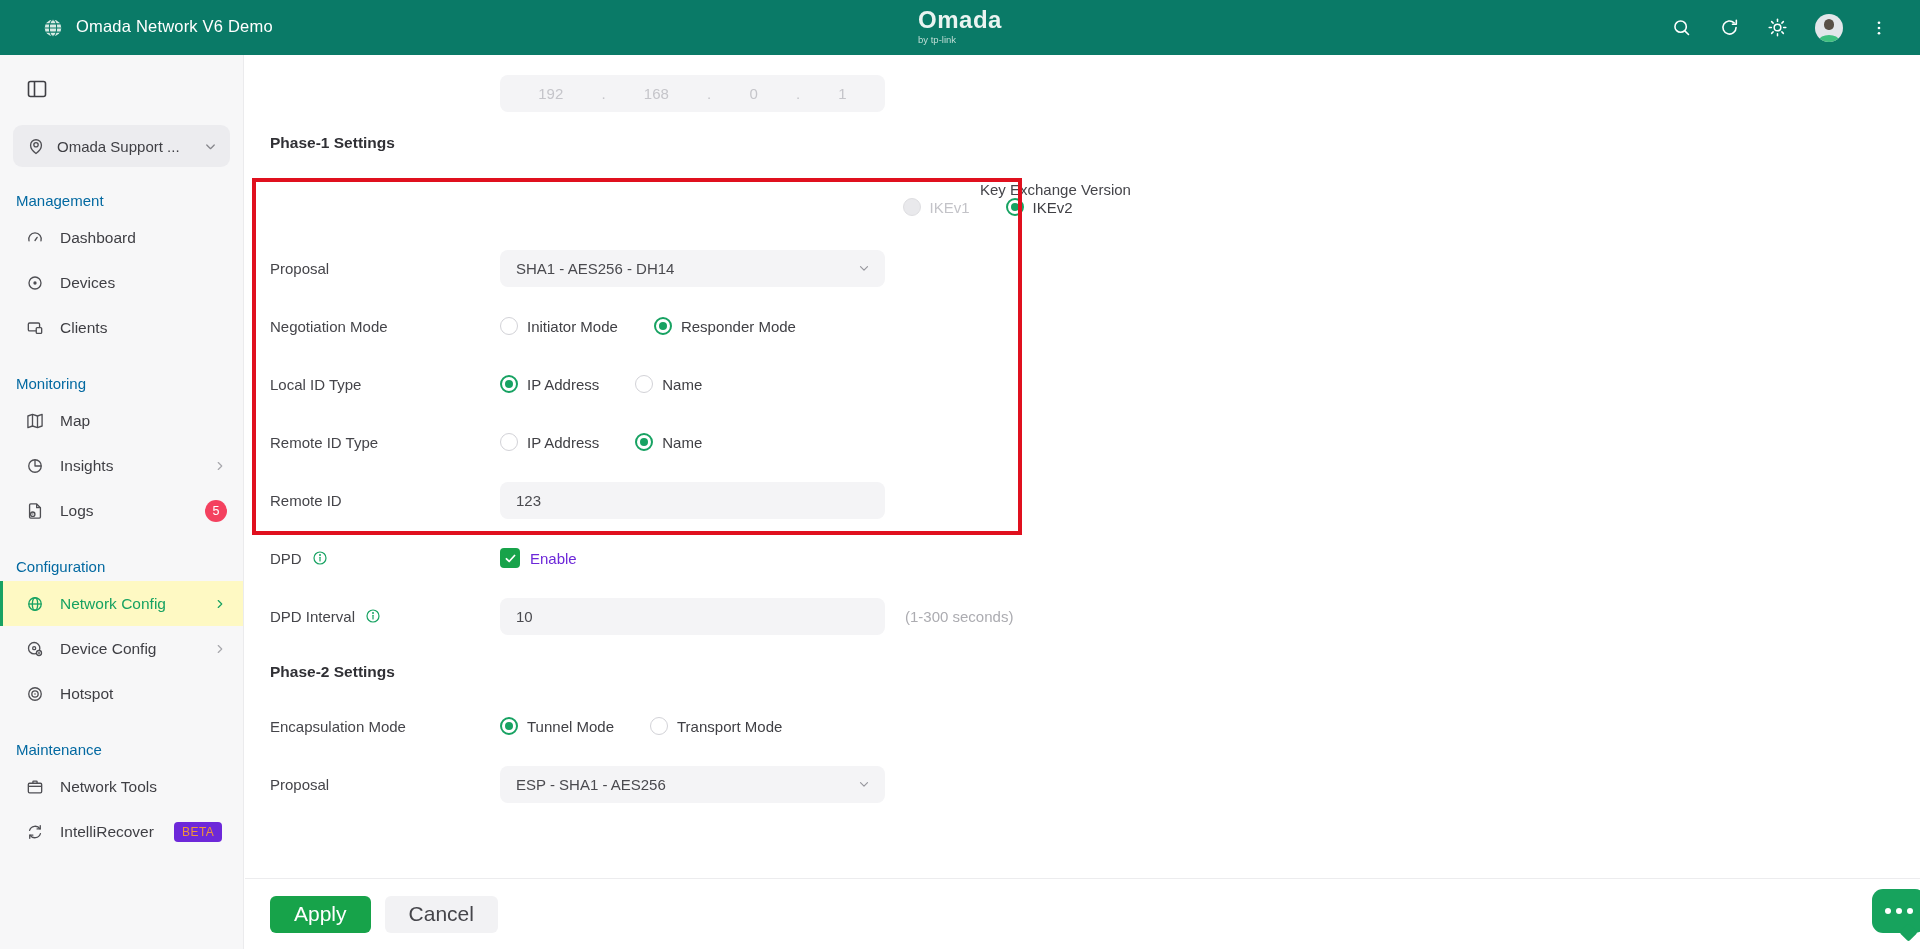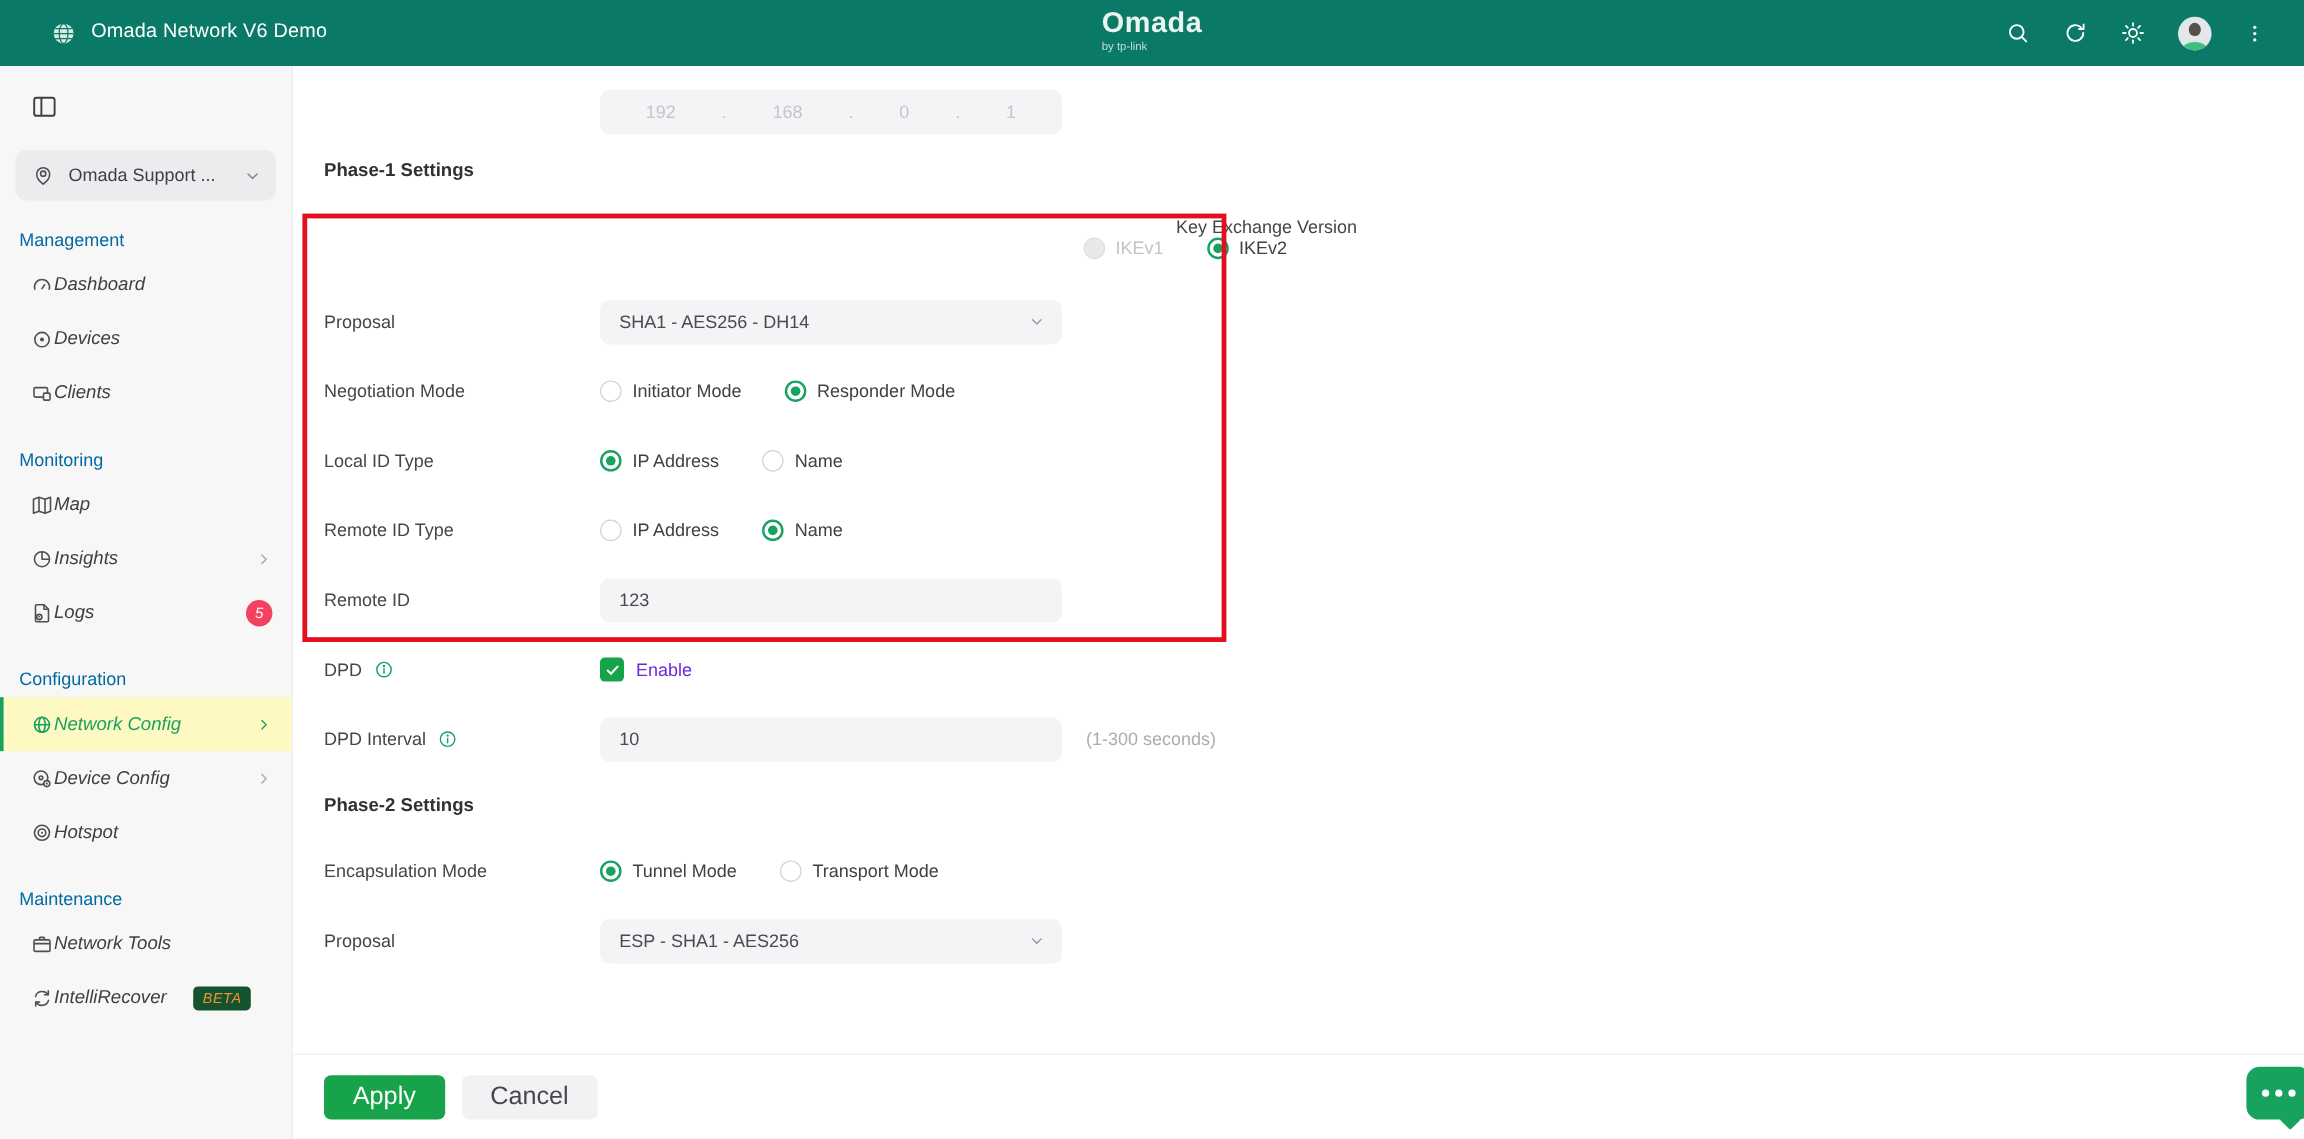--- a/index.html
+++ b/index.html
@@ -30,28 +30,28 @@
   .avatar .head{position:absolute;top:5px;left:9px;width:10px;height:11px;border-radius:50% 50% 45% 45%;background:#584F46;}
   .avatar .body{position:absolute;bottom:-4px;left:4px;width:20px;height:11px;border-radius:50% 50% 0 0;background:#3FBF7F;}
 
   
   .sidebar{position:absolute;top:55px;left:0;bottom:0;width:244px;background:var(--sb-bg);border-right:1px solid #EBEBED;z-index:10;}
   .collapse-btn{margin:22px 0 0 25px;color:#3F3F44;cursor:pointer;width:24px;}
   .site-pill{margin:24px 13px 0;height:42px;background:#ECECEF;border-radius:9px;display:flex;align-items:center;gap:11px;padding:0 12px 0 13px;cursor:pointer;}
   .site-pill .pin{color:#4F4F54;}
   .site-pill-label{font-size:15px;color:#3F3F44;flex:1;white-space:nowrap;overflow:hidden;}
   .section-label{margin:25px 0 6px 16px;font-size:15px;color:#0369a1;}
-  .sb-item{height:45px;display:flex;align-items:center;padding:0 16px 0 25px;font-size:15.5px;color:#3F3F44;cursor:pointer;position:relative;font-style:italic;}
+  .sb-item{height:45px;display:flex;align-items:center;gap:15px;padding:0 16px 0 25px;font-size:15.5px;color:#3F3F44;cursor:pointer;position:relative;}
   .sb-item .sicon{color:#4F4F54;flex:none;}
   .sb-item .chev{margin-left:auto;color:#A8A8AD;}
   .sb-item.active{background:#fef9c3;color:var(--accent);}
   .sb-item.active .sicon,.sb-item.active .chev{color:var(--accent);}
   .sb-item.active::before{content:"";position:absolute;left:0;top:0;bottom:0;width:3px;background:var(--accent);}
   .badge{margin-left:auto;min-width:22px;height:22px;border-radius:50%;background:var(--badge-red);color:#fff;font-size:12.5px;display:flex;align-items:center;justify-content:center;}
-  .beta{margin-left:22px;padding:3px 8px;border-radius:4px;background:#14532d;color:#F0923B;font-size:12px;letter-spacing:.5px;}
+  .beta{margin-left:5px;padding:3px 8px;border-radius:4px;background:#6d28d9;color:#F0923B;font-size:12px;letter-spacing:.5px;}
 
   
   .main{position:absolute;left:245px;top:55px;right:0;bottom:71px;background:#fff;overflow:hidden;}
   .content{position:relative;padding:0 0 0 25px;}
   .row{display:flex;align-items:center;height:58px;}
   .row-ip{margin-top:20px;height:37px;}
   .flabel{width:230px;font-size:15px;color:var(--label-c);display:flex;align-items:center;gap:10px;flex:none;}
   .heading{margin-top:22px;height:22px;font-size:15.5px;font-weight:700;color:#303035;}
   .heading2{margin-top:18px;}
   .row-first{margin-top:25px;flex-direction:column;}

